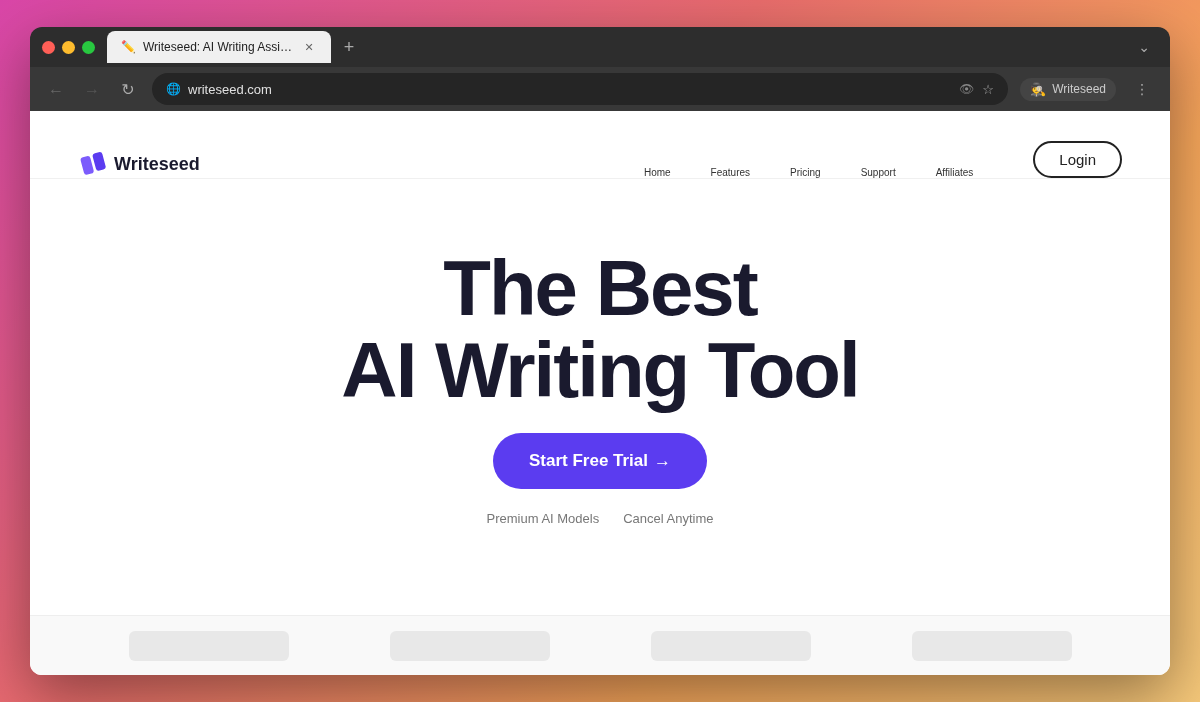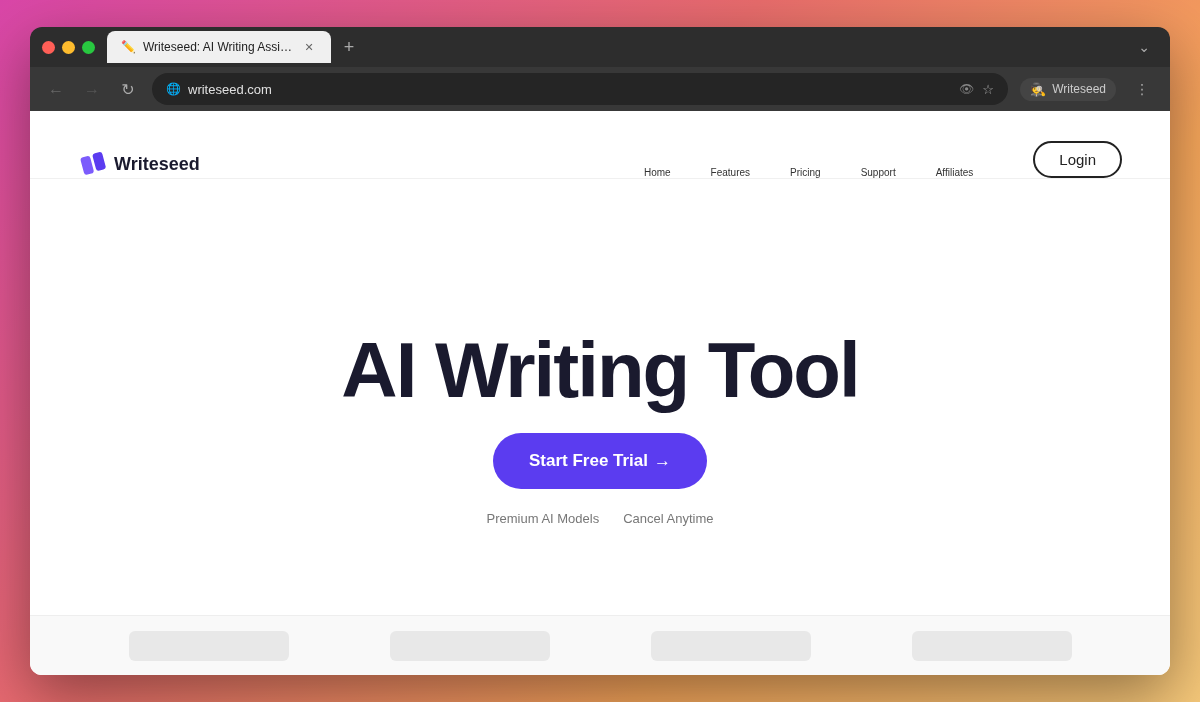--- a/index.html
+++ b/index.html
@@ -402,21 +402,21 @@
         <a class="nav-link">Pricing</a>
         <a class="nav-link">Support</a>
         <a class="nav-link">Affiliates</a>
       </div>
 
       <button class="login-btn">Login</button>
     </nav>
 
     <div class="hero">
       <h1 class="hero-title">
-        <br>
+        <span>The Best</span><br>
         <span>AI Writing Tool</span>
       </h1>
 
 
       <button class="cta-btn">
         <span>Start Free Trial</span>
         <span>→</span>
       </button>
 
       <div class="hero-badges">

